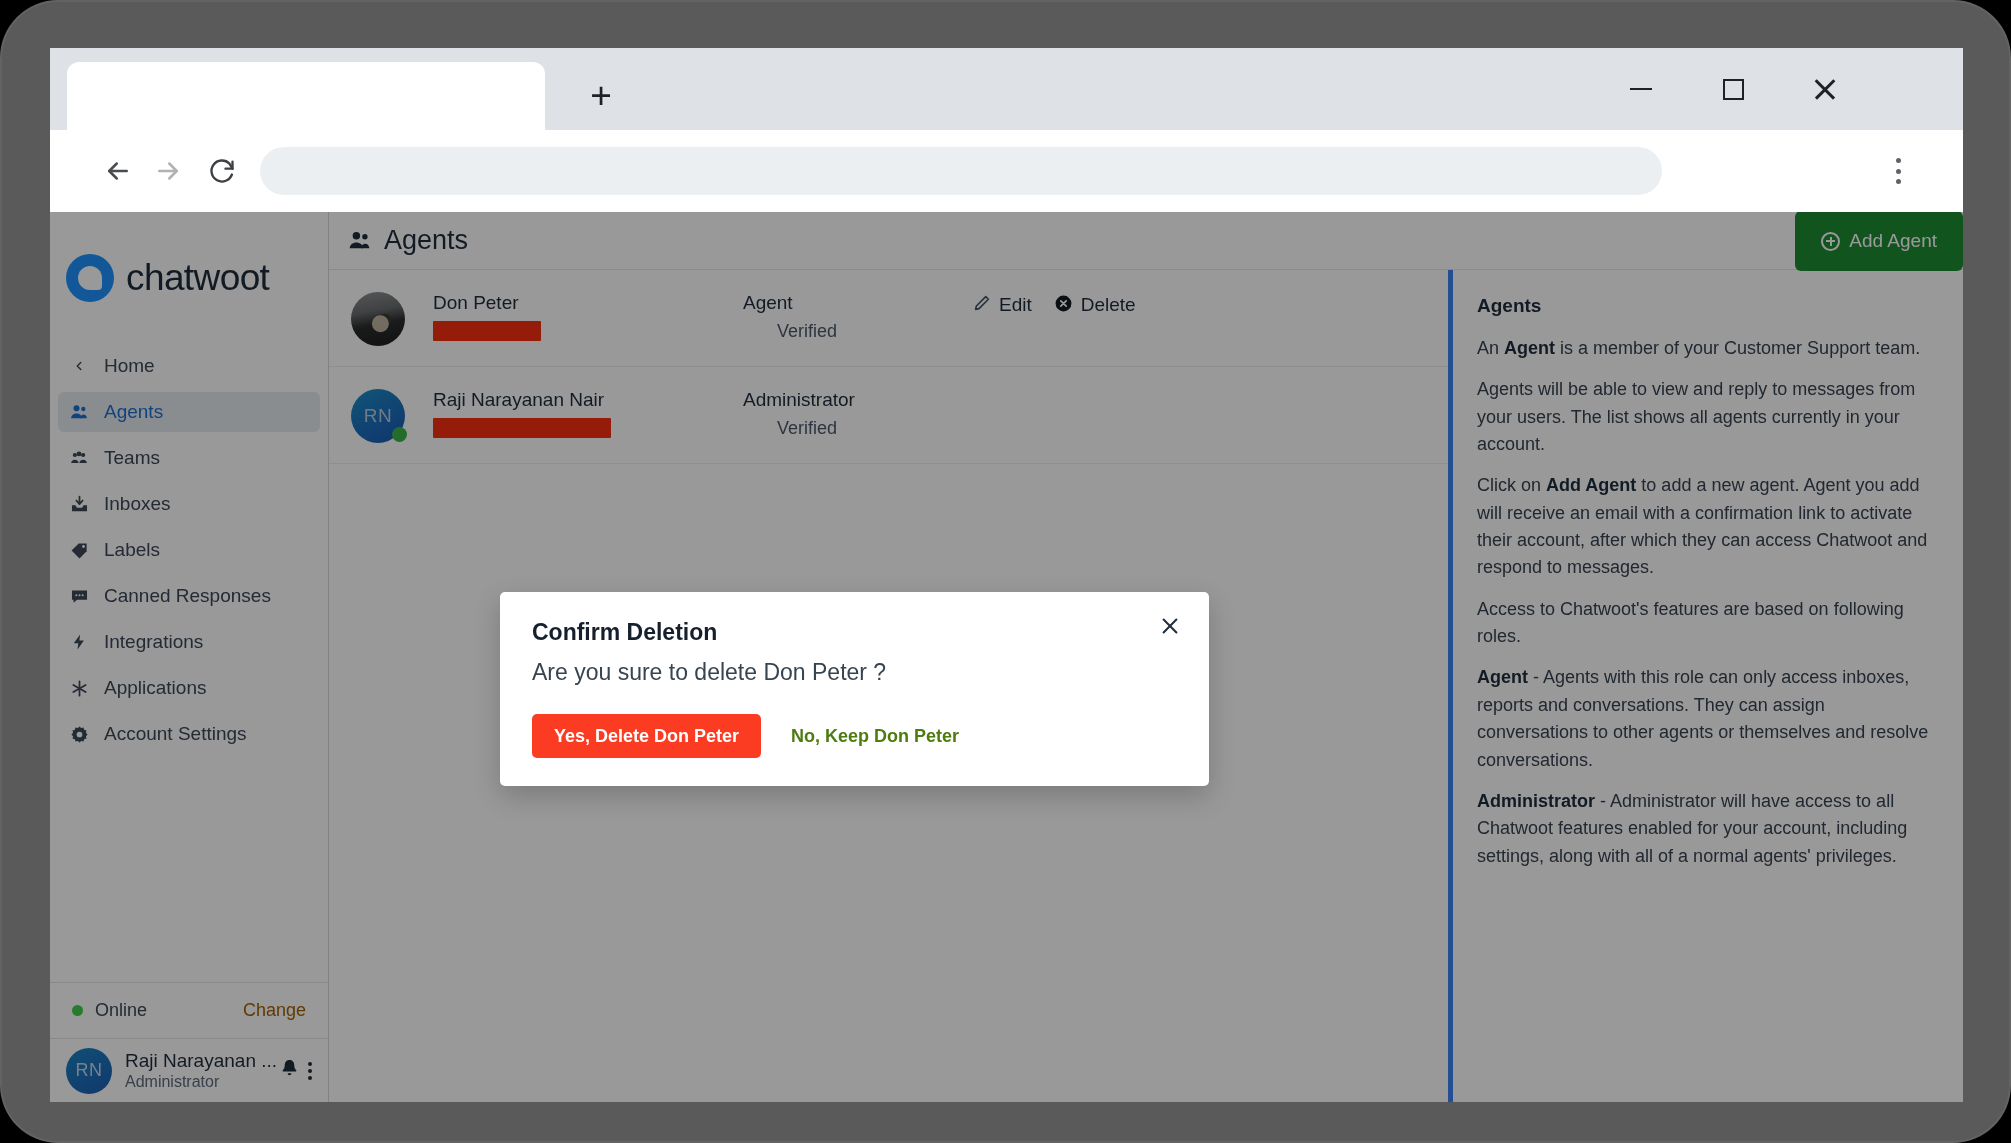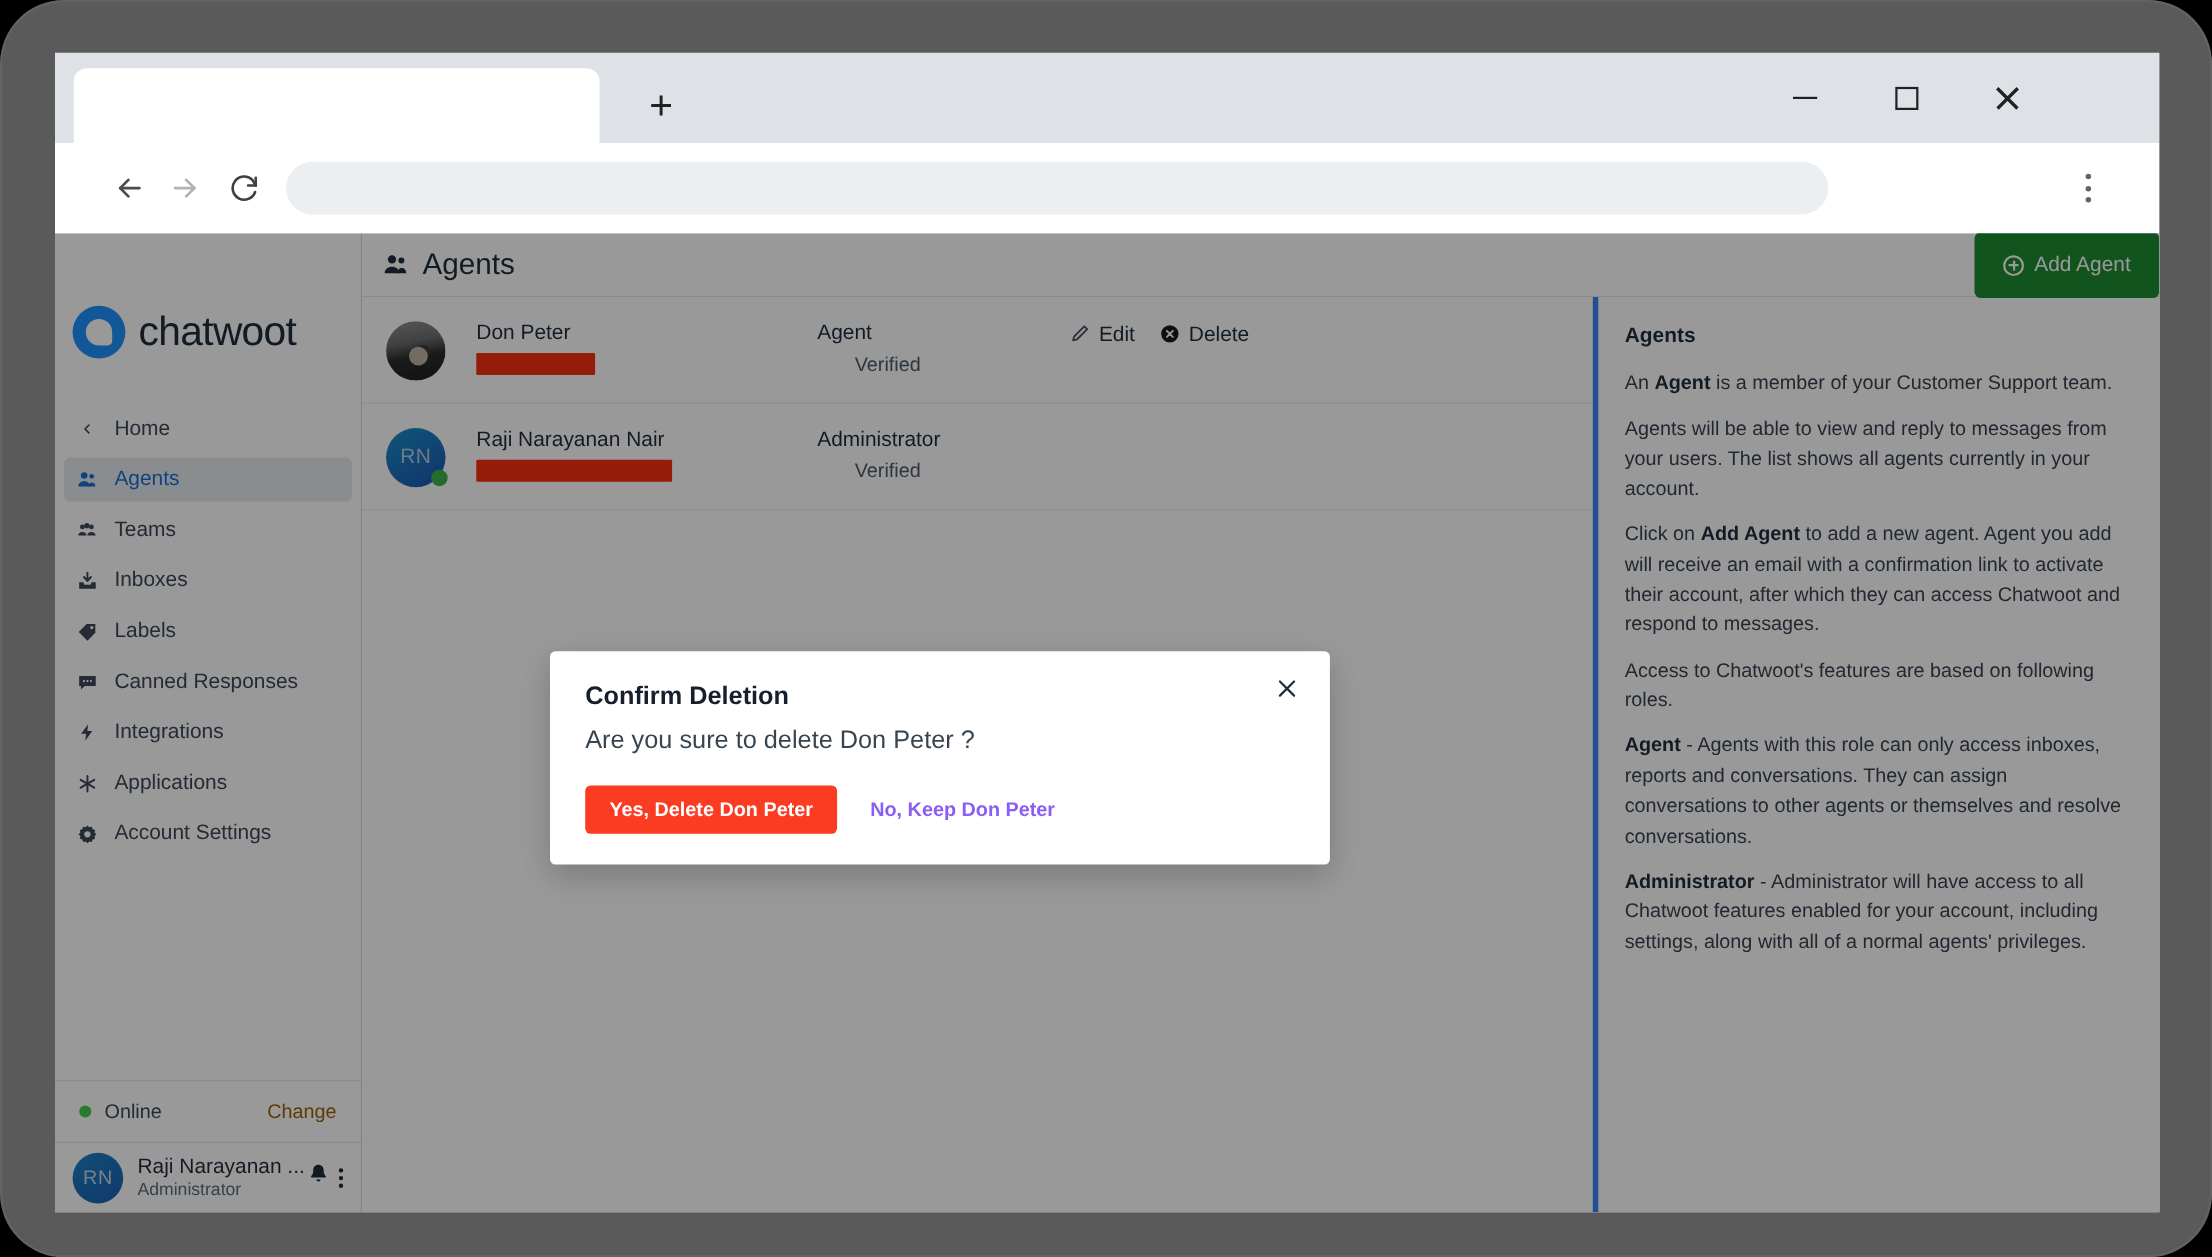--- a/index.html
+++ b/index.html
@@ -147,21 +147,20 @@
     width: 279px;
     flex: 0 0 279px;
     background: #ffffff;
     border-right: 1px solid #d6dbe0;
     display: flex; flex-direction: column;
   }
   #logo-row {
     display: flex; align-items: center;
     padding: 42px 0 0 16px;
     gap: 12px;
-    margin-top: 24px;
   }
   #logo-mark {
     width: 48px; height: 48px;
     border-radius: 50%;
     background: #1f93ff;
     position: relative;
     flex: 0 0 48px;
   }
   #logo-mark::after {
     content: "";
@@ -379,21 +378,21 @@
   #confirm-delete-btn {
     background: #fb3b22;
     color: #ffffff;
     font-size: 18px; font-weight: 700;
     padding: 0 22px;
     height: 44px;
     display: flex; align-items: center;
     border-radius: 5px;
   }
   #cancel-delete-btn {
-    color: #8b5cf6;
+    color: #4d7c0f;
     font-size: 18px; font-weight: 700;
     padding: 0 16px;
     height: 44px;
     display: flex; align-items: center;
   }
 </style>
 </head>
 <body>
 
 <div id="bezel">

